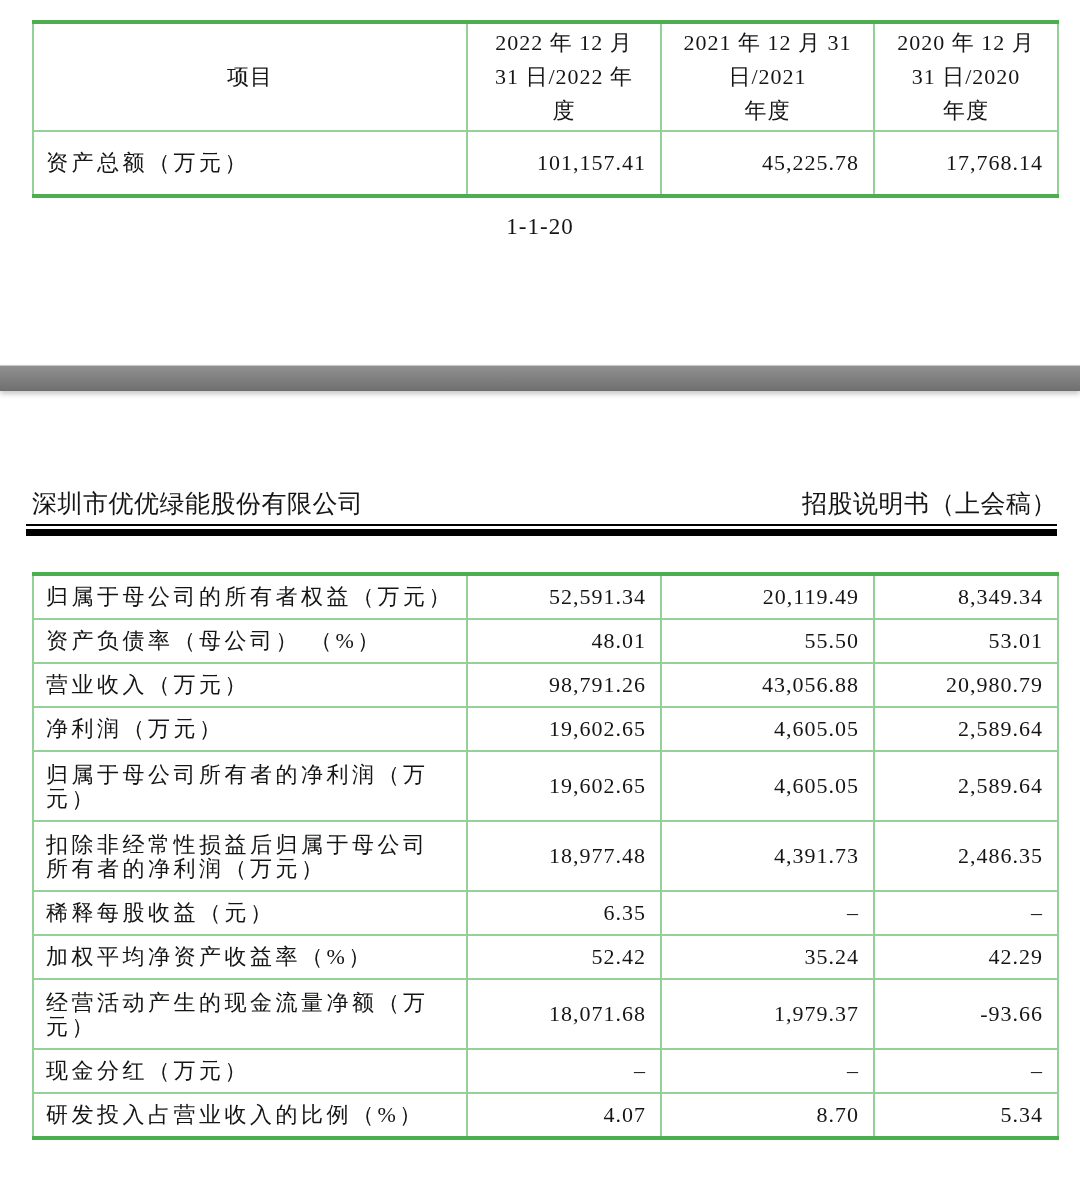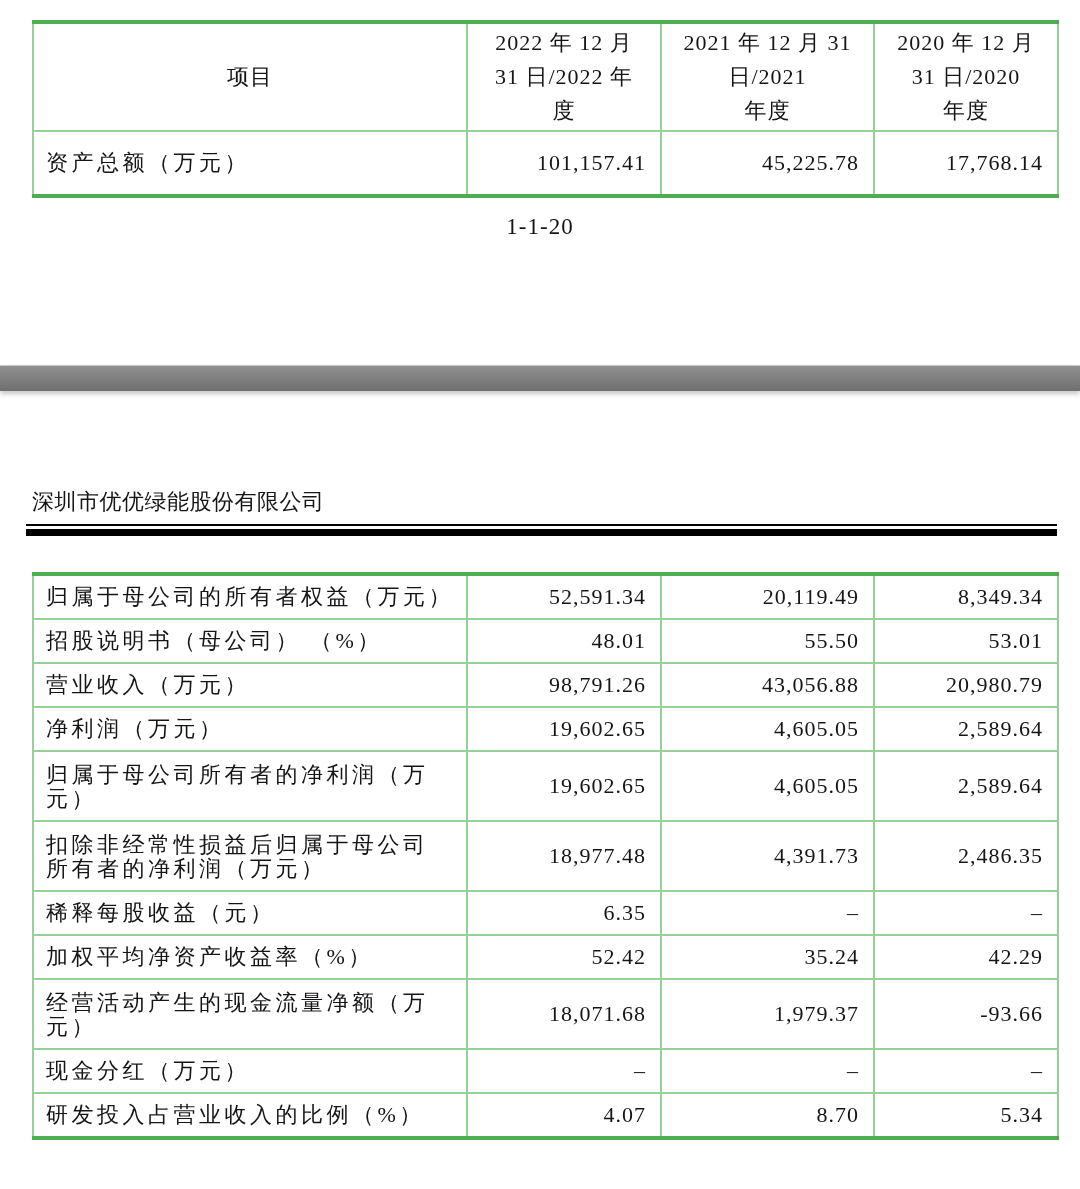--- a/index.html
+++ b/index.html
@@ -60,21 +60,21 @@
     text-align:center;font-size:23px;letter-spacing:1px;
   }
   .separator-bar{
     position:absolute;top:365px;left:0;width:1080px;height:25px;
     background:linear-gradient(#909090,#6f6f6f);
     border-top:1px solid #c9c9c9;
     box-shadow:0 3px 5px rgba(0,0,0,0.22);
   }
   .doc-header{
     position:absolute;top:487px;left:32px;width:1025px;height:32px;
-    font-size:22px;
+    font-size:25px;
   }
   .company-name{position:absolute;left:0;top:0;letter-spacing:0.5px;}
   .doc-title{position:absolute;right:0;top:0;letter-spacing:0.5px;}
   .header-rule{position:absolute;top:524px;left:26px;width:1031px;}
   .header-rule .thin{height:2px;background:#000;}
   .header-rule .gap{height:3px;background:transparent;}
   .header-rule .thick{height:7px;background:#000;}
 
   .tbl-wrap-top{position:absolute;top:20px;left:32px;}
   .tbl-wrap-main{position:absolute;top:572px;left:32px;}
@@ -114,20 +114,21 @@
     </tbody>
       </table>
   </div>
 
   <div class="page-number">1-1-20</div>
 
   <div class="separator-bar"></div>
 
   <div class="doc-header">
     <span class="company-name">深圳市优优绿能股份有限公司</span>
+    <span class="doc-title">招股说明书（上会稿）</span>
   </div>
   <div class="header-rule">
     <div class="thin"></div>
     <div class="gap"></div>
     <div class="thick"></div>
   </div>
 
   <div class="tbl-wrap-main">
     <table class="fin" id="table-main">
       <colgroup>
@@ -137,21 +138,21 @@
           <col style="width:184px">
         </colgroup>
       <tbody>
           <tr>
         <td class="lbl">归属于母公司的所有者权益（万元）</td>
         <td class="num">52,591.34</td>
         <td class="num">20,119.49</td>
         <td class="num">8,349.34</td>
       </tr>
       <tr>
-        <td class="lbl">招股说明书（母公司） （%）</td>
+        <td class="lbl">资产负债率（母公司） （%）</td>
         <td class="num">48.01</td>
         <td class="num">55.50</td>
         <td class="num">53.01</td>
       </tr>
       <tr>
         <td class="lbl">营业收入（万元）</td>
         <td class="num">98,791.26</td>
         <td class="num">43,056.88</td>
         <td class="num">20,980.79</td>
       </tr>

